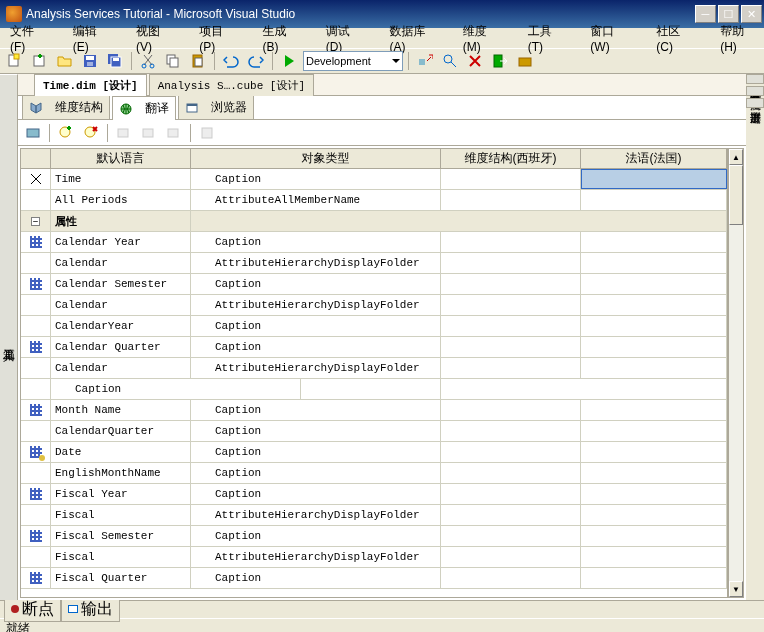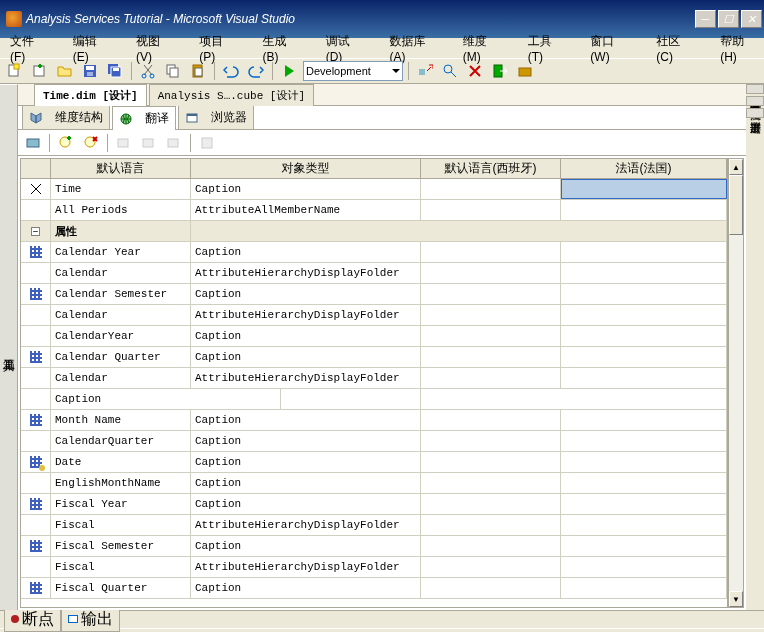--- a/index.html
+++ b/index.html
@@ -1,17 +1,17 @@
 <!DOCTYPE html>
 <html><head>
 <meta charset="utf-8">
 <style>
 * { box-sizing: border-box; margin: 0; padding: 0; }
 body { font-family: "Microsoft YaHei", SimSun, Tahoma, sans-serif; font-size: 12px; background: #ece9d8; overflow: hidden; width: 764px; height: 632px; }
-.titlebar { background: linear-gradient(#0a246a, #3a6ea5); height: 38px; display: flex; align-items: center; padding: 0 2px; color: #fff; font-style: italic; }
+.titlebar { background: linear-gradient(#0a246a, #3a6ea5); height: 28px; display: flex; align-items: center; padding: 0 2px; color: #fff; }
 .titlebar .icon { width: 16px; height: 16px; margin: 0 4px; background: radial-gradient(circle at 40% 40%, #f0a030, #c05010); border-radius: 2px; }
 .titlebar .title { flex: 1; font-size: 12px; }
 .titlebar .winbtns { display: flex; gap: 2px; }
 .winbtn { width: 21px; height: 18px; background: #d4d0c8; border: 1px solid #808080; border-top-color:#fff; border-left-color:#fff; display:flex; align-items:center; justify-content:center; font-size:11px; font-family: Marlett, sans-serif; }
 .menubar { background: #ece9d8; height: 20px; display: flex; align-items: center; padding: 4px 4px; gap: 18px; }
 .menubar .menuitem { padding: 1px 6px; cursor: default; }
 .toolbar { background: #ece9d8; height: 26px; display:flex; align-items:center; border-top:1px solid #fff; border-bottom:1px solid #aca899; padding: 0 4px; gap:3px;}
 .tbtn { width:22px; height:22px; display:flex; align-items:center; justify-content:center; border:1px solid transparent; }
 .tbtn svg { width:16px; height:16px; }
 .sep { width:1px; height:18px; background:#aca899; margin:0 2px;}
@@ -27,21 +27,21 @@
 .doctab.active { background:#fff; font-weight:bold; }
 .subtabs { height:24px; display:flex; align-items:flex-end; padding-left:4px; border-bottom:1px solid #aca899; }
 .subtab { padding:3px 6px; border:1px solid #aca899; border-bottom:none; margin-right:2px; background:#ece9d8; display:flex; align-items:center; gap:12px; font-size:12px;}
 .subtab.active { background:#fff; position:relative; top:1px; }
 .subtab .ico { width:14px; height:14px; }
 .dtoolbar { height:26px; display:flex; align-items:center; border-bottom:1px solid #aca899; padding:0 4px; gap:3px; }
 .gridwrap { flex:1; overflow:hidden; display:flex; }
 .grid { flex:1; border:1px solid #aca899; overflow:hidden; display:flex; flex-direction:column; background:#fff; margin:2px 0 2px 2px;}
 .ghead { display:flex; background:#ece9d8; border-bottom:1px solid #aca899; height:20px; }
 .gh { border-right:1px solid #aca899; display:flex; align-items:center; justify-content:center; font-size:12px; }
-.c0 { width:30px; flex:0 0 30px;} .c1 { width:140px; flex:0 0 140px;} .c2 { width:230px; flex:0 0 230px;} .c3 { width:140px; flex:0 0 140px;} .c4 { flex:1; }
+.c0 { width:30px; flex:0 0 30px;} .c1 { width:140px; flex:0 0 140px;} .c2 { width:230px; flex:0 0 230px;margin-left:20px;} .c3 { width:140px; flex:0 0 140px;} .c4 { flex:1; }
 .gbody { flex:1; overflow-y:hidden; }
 .grow { display:flex; height:21px; border-bottom:1px solid #d0d0c0; }
 .gc { border-right:1px solid #d0d0c0; display:flex; align-items:center; padding:0 4px; font-size:11px; font-family:"Courier New","SimSun", monospace; overflow:hidden; white-space:nowrap;}
 .grow .c0 { justify-content:center; }
 .grow.group { background:#ece9d8; }
 .grow.group .c0 { font-family:SimSun; }
 .cell-sel { background:#b8cfe5; border:1px solid #316ac5; }
 .vscroll { width:16px; background:#ece9d8; border:1px solid #aca899; margin:2px 2px 2px 0; display:flex; flex-direction:column;}
 .vsbtn { height:16px; background:#ece9d8; border:1px solid #fff; border-right-color:#808080; border-bottom-color:#808080; display:flex; align-items:center; justify-content:center; font-size:8px;}
 .vstrack { flex:1; background:#f0f0e8;}
@@ -257,21 +257,21 @@
             <rect x="3" y="3" width="10" height="10" fill="#ddd" stroke="#999"></rect>
           </svg>
         </div>
     </div>
     <div class="gridwrap">
       <div class="grid">
         <div class="ghead">
           <div class="gh c0"></div>
           <div class="gh c1">默认语言</div>
           <div class="gh c2">对象类型</div>
-          <div class="gh c3">默认语言(西班牙)</div>
+          <div class="gh c3">维度结构(西班牙)</div>
           <div class="gh c4">法语(法国)</div>
         </div>
         <div class="gbody" id="gbody">
             <div class="grow">
               <div class="gc c0">
                 <svg width="12" height="12" viewBox="0 0 12 12">
                   <path d="M1 1l10 10M11 1L1 11" stroke="#000"></path>
                 </svg>
               </div>
               <div class="gc c1">Time</div>

